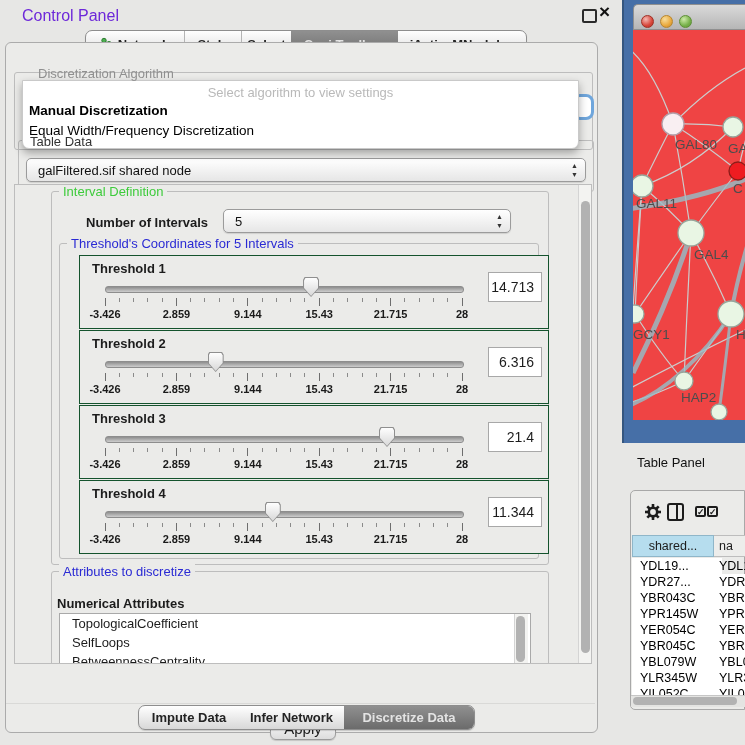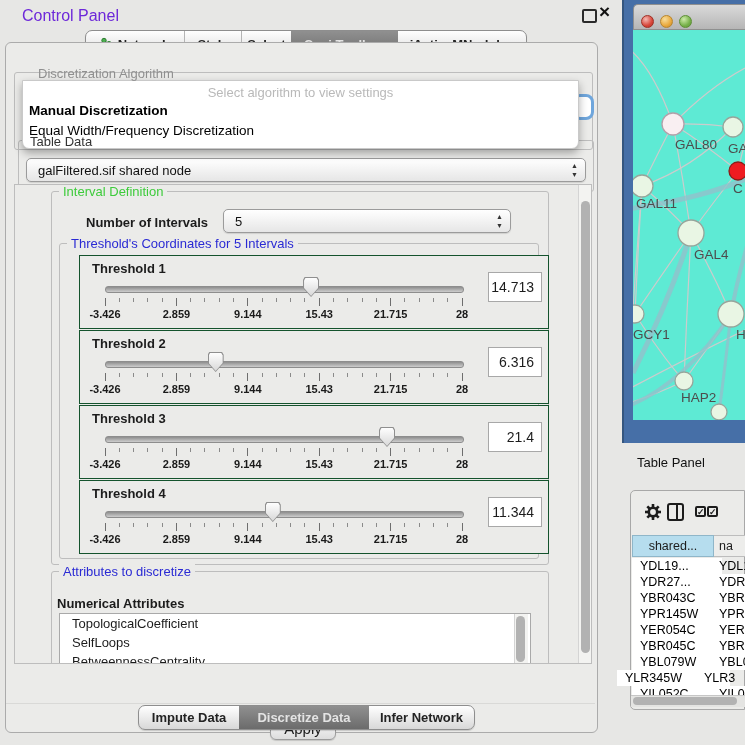--- a/index.html
+++ b/index.html
@@ -53,21 +53,21 @@
   .pushbtn{box-sizing:border-box;border:1px solid #9b9b9b;border-radius:6px;background:linear-gradient(#ffffff,#dddddd);
     font-size:15px;display:flex;align-items:center;justify-content:center;box-shadow:0 1px 1px rgba(0,0,0,.15);margin-top:40px;}
   
   .sb-track-v{background:#f3f3f1;border-left:1px solid #d4d4d4;}
   .sb-thumb{background:#b2b2b2;border-radius:4.5px;}
   
   .net-frame{left:622px;top:0;width:123px;height:443px;background:#466fa7;border-left:2px solid #35567f;box-sizing:border-box;}
   .net-titlebar{left:633px;top:4px;width:112px;height:26px;background:linear-gradient(#dadada,#b6b6b6);
     border:1px solid #8f8f8f;border-right:none;border-radius:5px 0 0 0;box-sizing:border-box;}
   .light{position:absolute;top:10px;width:13px;height:13px;border-radius:50%;box-sizing:border-box;}
-  .net-canvas{left:633px;top:30px;width:112px;height:390px;background:#5eead4;overflow:hidden;text-align:center;}
+  .net-canvas{left:633px;top:30px;width:112px;height:390px;background:#ef4444;overflow:hidden;text-align:center;}
   .tp-titlebar-text{left:637px;top:455px;font-size:13px;color:#111;}
   .tp-panel{left:630px;top:490px;width:115px;height:220px;border:1px solid #a8a8a8;border-radius:5px 0 0 5px;background:#ebebe9;box-sizing:border-box;overflow:hidden;}
   .split-ic{left:667px;top:503px;width:17px;height:18px;border:2px solid #1c1c1c;border-radius:3px;box-sizing:border-box;}
   .split-ic i{position:absolute;left:50%;top:0;width:2px;height:100%;background:#1c1c1c;display:block;}
   .chk{width:11px;height:11px;border:2px solid #1c1c1c;border-radius:2px;box-sizing:border-box;font-size:9px;font-weight:bold;line-height:8px;text-align:center;}
   .hdrcell{box-sizing:border-box;font-size:12.5px;line-height:20px;}
   .trow .c{position:absolute;font-size:12.5px;line-height:16px;white-space:nowrap;color:#000;}
 </style>
 </head>
 <body>
@@ -342,25 +342,25 @@
   </div>
 
   <div class="abs pushbtn" style="left:270px;top:676px;width:66px;height:24px;">Apply</div>
 
   <div class="abs" style="left:6px;top:703px;width:589px;height:1px;background:#d9d9d7;"></div>
 
   <div class="abs seg" id="bottom-tabs" style="left:138px;top:705px;width:335px;height:23px;">
       <div class="tab" style="width: 100px;">
         <span>Impute Data</span>
       </div>
+      <div class="tab" style="width: 105px;">
+        <span>Infer Network</span>
+      </div>
       <div class="tab sel" style="width: 130px;">
         <span>Discretize Data</span>
-      </div>
-      <div class="tab" style="width: 105px;">
-        <span>Infer Network</span>
       </div>
     </div>
 
   <div class="abs net-frame"></div>
   <div class="abs net-titlebar">
     <div class="light" style="left:7px;background:radial-gradient(circle at 35% 30%, #f4b9b3, #d7463a 60%, #b23327);border:1px solid #9f2f24;"></div>
     <div class="light" style="left:26px;background:radial-gradient(circle at 35% 30%, #f7dd9b, #e9a93d 60%, #c08430);border:1px solid #b8862d;"></div>
     <div class="light" style="left:45px;background:radial-gradient(circle at 35% 30%, #cdeaa8, #77b14a 60%, #5f9336);border:1px solid #5d8f35;"></div>
   </div>
   <div class="abs net-canvas">
@@ -456,21 +456,21 @@
         <div class="c" style="left: 87px;">YER0</div>
       </div>
       <div class="abs trow" style="left: 632px; top: 638px; width: 113px; height: 16px; background: rgb(255, 255, 255);">
         <div class="c" style="left: 8px;">YBR045C</div>
         <div class="c" style="left: 87px;">YBR0</div>
       </div>
       <div class="abs trow" style="left: 632px; top: 654px; width: 113px; height: 16px; background: rgb(255, 255, 255);">
         <div class="c" style="left: 8px;">YBL079W</div>
         <div class="c" style="left: 87px;">YBL0</div>
       </div>
-      <div class="abs trow" style="left: 617px; top: 670px; width: 113px; height: 16px; background: rgb(255, 255, 255);">
+      <div class="abs trow" style="left: 632px; top: 670px; width: 113px; height: 16px; background: rgb(255, 255, 255);">
         <div class="c" style="left: 8px;">YLR345W</div>
         <div class="c" style="left: 87px;">YLR3</div>
       </div>
       <div class="abs trow" style="left: 632px; top: 686px; width: 113px; height: 16px; background: rgb(255, 255, 255);">
         <div class="c" style="left: 8px;">YIL052C</div>
         <div class="c" style="left: 87px;">YIL0</div>
       </div>
     </div>
 
   <div class="abs" style="left:631px;top:695px;width:114px;height:11px;background:#e4e4e2;border-top:1px solid #c6c6c6;"></div>

